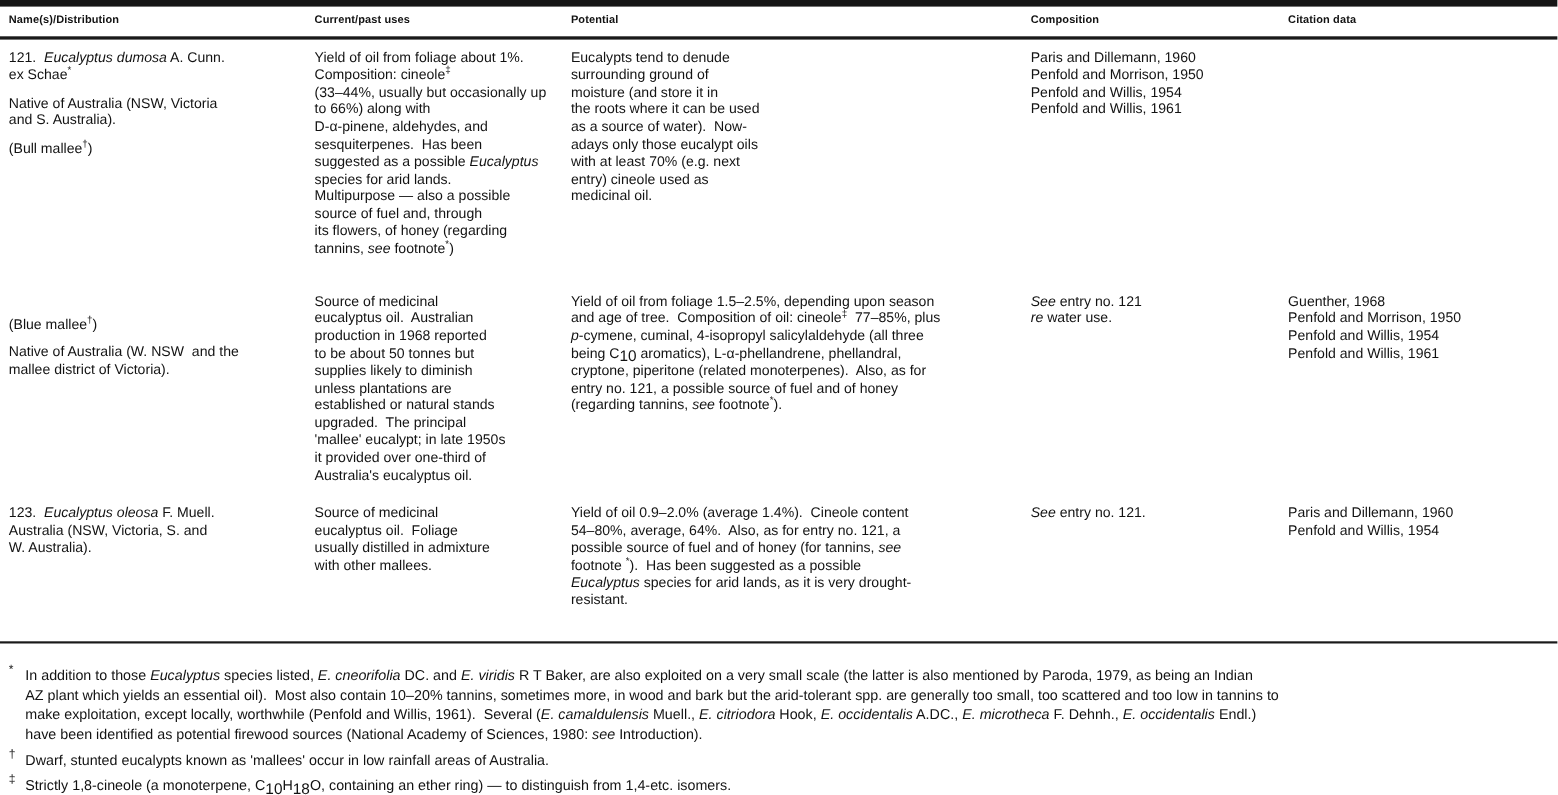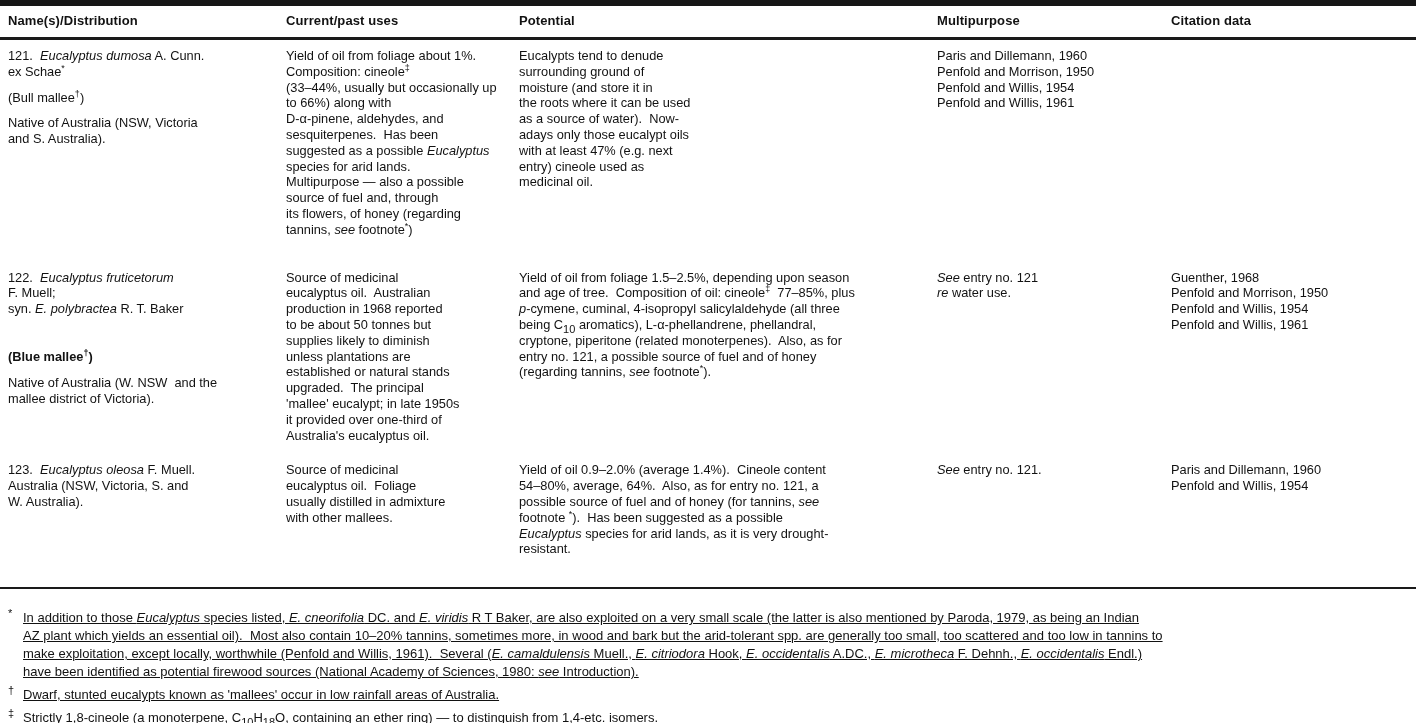--- a/index.html
+++ b/index.html
@@ -12,94 +12,91 @@
   .page{position:relative;width:1416px;height:723px;background:#fff;}
   .rule-top{height:6px;background:#161616;width:100%;}
   .rule-head{height:3px;background:#1a1a1a;width:100%;margin-top:9px;}
   .rule-foot{height:2px;background:#1a1a1a;width:100%;margin-top:30px;}
   .grid{
     display:grid;
     grid-template-columns:278px 233px 418px 234px 1fr;
     padding:0 8px;
     column-gap:0;
   }
-  .header-row{margin-top:7px;font-size:13px;font-weight:bold;letter-spacing:0.1px;}
+  .header-row{margin-top:7px;font-size:10px;font-weight:bold;letter-spacing:0.1px;}
   .header-row .hcell{padding-right:10px;}
   .row{margin-top:8px;}
   .row:nth-child(2){margin-top:32px;}
   .row:nth-child(3){margin-top:19px;}
   .cell{padding-right:14px;font-size:12.8px;}
   .para{white-space:pre-wrap;line-height:15.8px;}
   .para + .para{margin-top:10px;}
   .it{font-style:italic;}
   sup{font-size:9px;line-height:0;vertical-align:super;}
-  sub{font-size:11px;line-height:0;vertical-align:sub;}
+  sub{font-size:14px;line-height:0;vertical-align:sub;}
   .footnotes{margin-top:20px;padding:0 8px;font-size:13px;}
   .footnote{display:flex;align-items:flex-start;}
   .footnote + .footnote{margin-top:5px;}
   .fmarker{flex:0 0 15px;font-size:11px;position:relative;top:-2px;}
-  .ftext{white-space:pre-wrap;line-height:18px;flex:1;text-decoration:underline;}
+  .ftext{white-space:pre-wrap;line-height:18px;flex:1;}
 </style>
 </head>
 <body>
 
 <div class="page">
   <div class="rule-top"></div>
 
   <div class="grid header-row">
     <div class="hcell">Name(s)/Distribution</div>
     <div class="hcell">Current/past uses</div>
     <div class="hcell">Potential</div>
-    <div class="hcell">Multipurpose</div>
+    <div class="hcell">Composition</div>
     <div class="hcell">Citation data</div>
   </div>
 
   <div class="rule-head"></div>
 
   <div>
       <div class="grid row">
         <div class="cell">
           <div class="para"><span>121.  </span><span class="it">Eucalyptus dumosa</span><span> A. Cunn.
 ex Schae</span><sup>*</sup></div>
-          <div class="para"><span>(Bull mallee</span><sup>†</sup><span>)</span></div>
           <div class="para"><span>Native of Australia (NSW, Victoria
 and S. Australia).</span></div>
+          <div class="para"><span>(Bull mallee</span><sup>†</sup><span>)</span></div>
         </div>
         <div class="cell">
           <div class="para"><span>Yield of oil from foliage about 1%.  Composition: cineole</span><sup>‡</sup><span>
 (33–44%, usually but occasionally up to 66%) along with
 D-α-pinene, aldehydes, and sesquiterpenes.  Has been
 suggested as a possible </span><span class="it">Eucalyptus</span><span> species for arid lands.
 Multipurpose — also a possible source of fuel and, through
 its flowers, of honey (regarding tannins, </span><span class="it">see</span><span> footnote</span><sup>*</sup><span>)</span></div>
         </div>
         <div class="cell">
           <div class="para"><span>Eucalypts tend to denude
 surrounding ground of
 moisture (and store it in
 the roots where it can be used
 as a source of water).  Now-
 adays only those eucalypt oils
-with at least 47% (e.g. next
+with at least 70% (e.g. next
 entry) cineole used as
 medicinal oil.</span></div>
         </div>
         <div class="cell">
           <div class="para"><span>Paris and Dillemann, 1960
 Penfold and Morrison, 1950
 Penfold and Willis, 1954
 Penfold and Willis, 1961</span></div>
         </div>
       </div>
       <div class="grid row">
         <div class="cell">
-          <div class="para"><span>122.  </span><span class="it">Eucalyptus fruticetorum</span><span>
-F. Muell;
-syn. </span><span class="it">E. polybractea</span><span> R. T. Baker</span></div>
-          <div class="para" style="margin-top: 32px; font-weight: bold;"><span>(Blue mallee</span><sup>†</sup><span>)</span></div>
+          <div class="para" style="margin-top: 21px;"><span>(Blue mallee</span><sup>†</sup><span>)</span></div>
           <div class="para"><span>Native of Australia (W. NSW  and the
 mallee district of Victoria).</span></div>
         </div>
         <div class="cell">
           <div class="para"><span>Source of medicinal
 eucalyptus oil.  Australian
 production in 1968 reported
 to be about 50 tonnes but
 supplies likely to diminish
 unless plantations are

